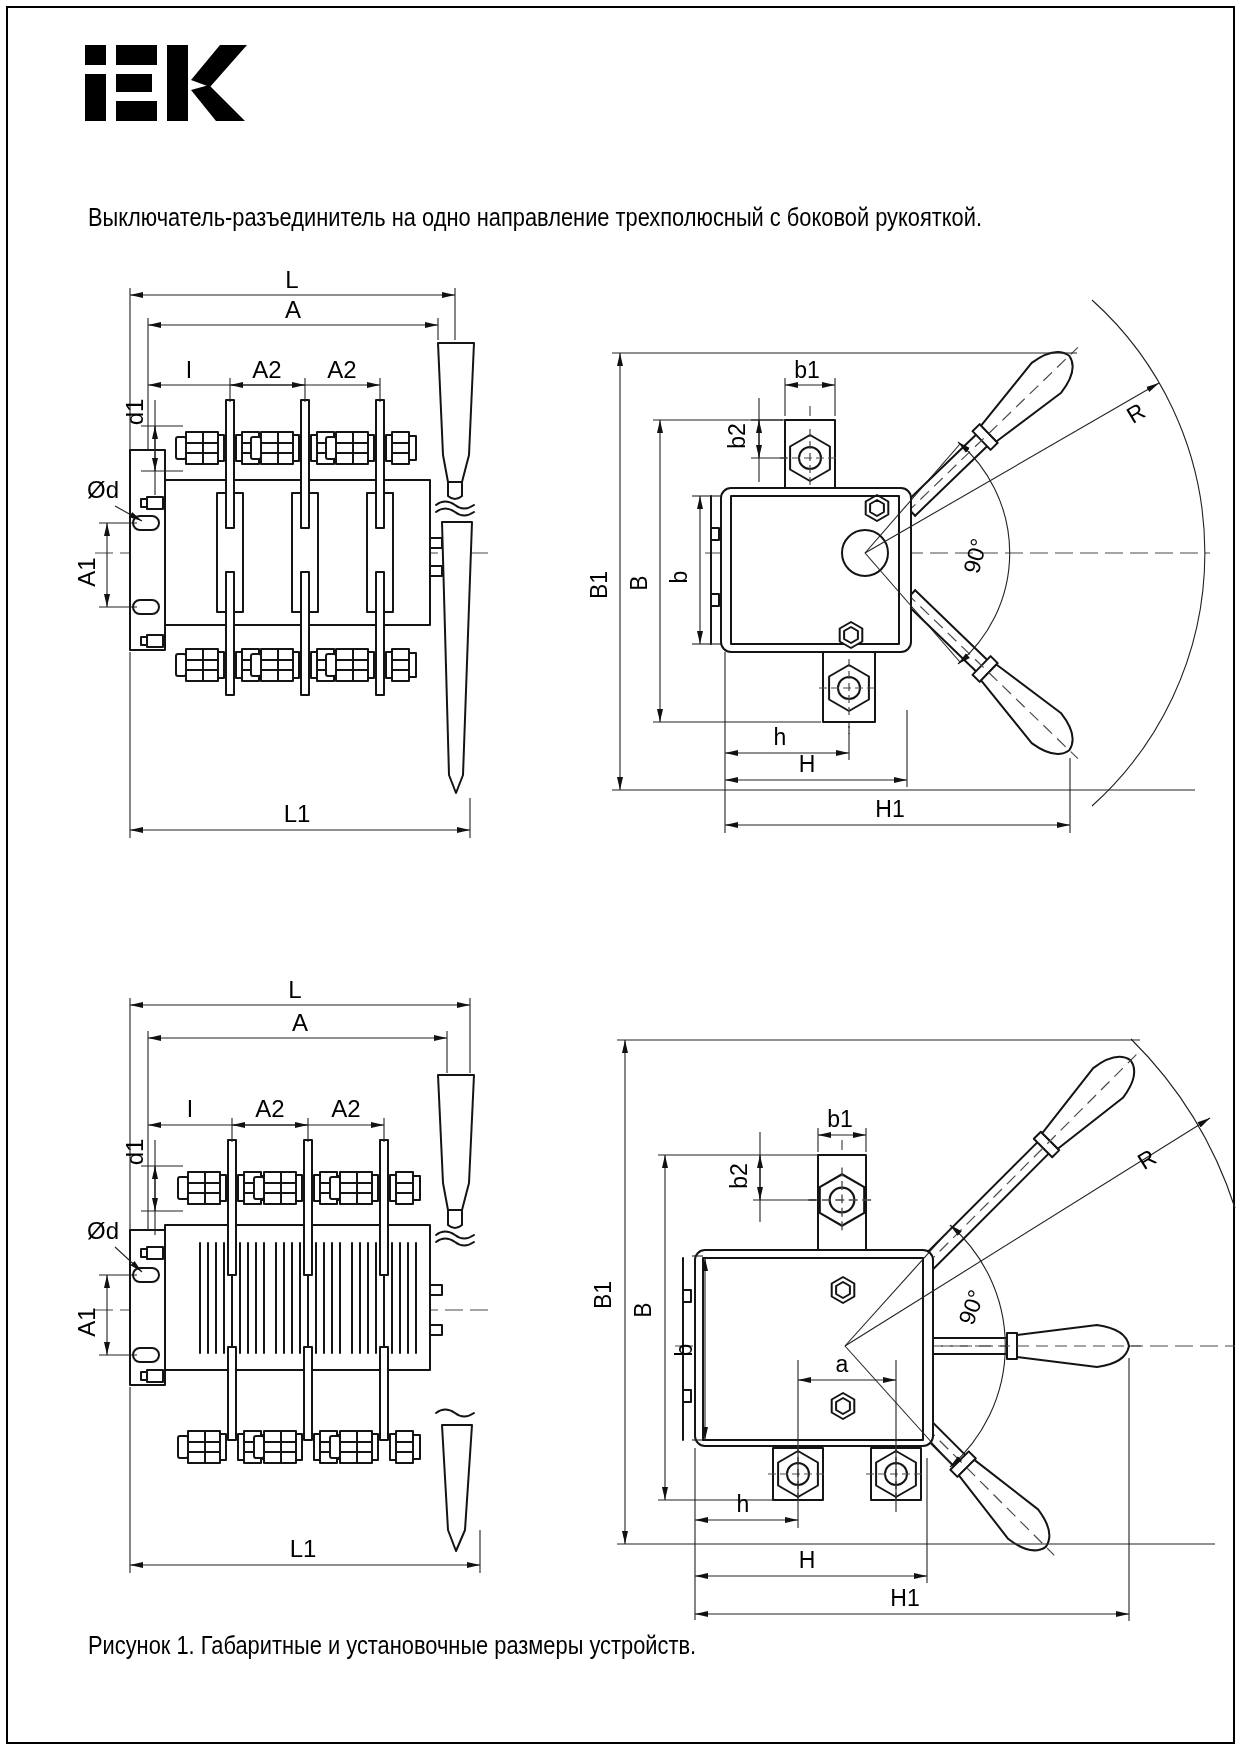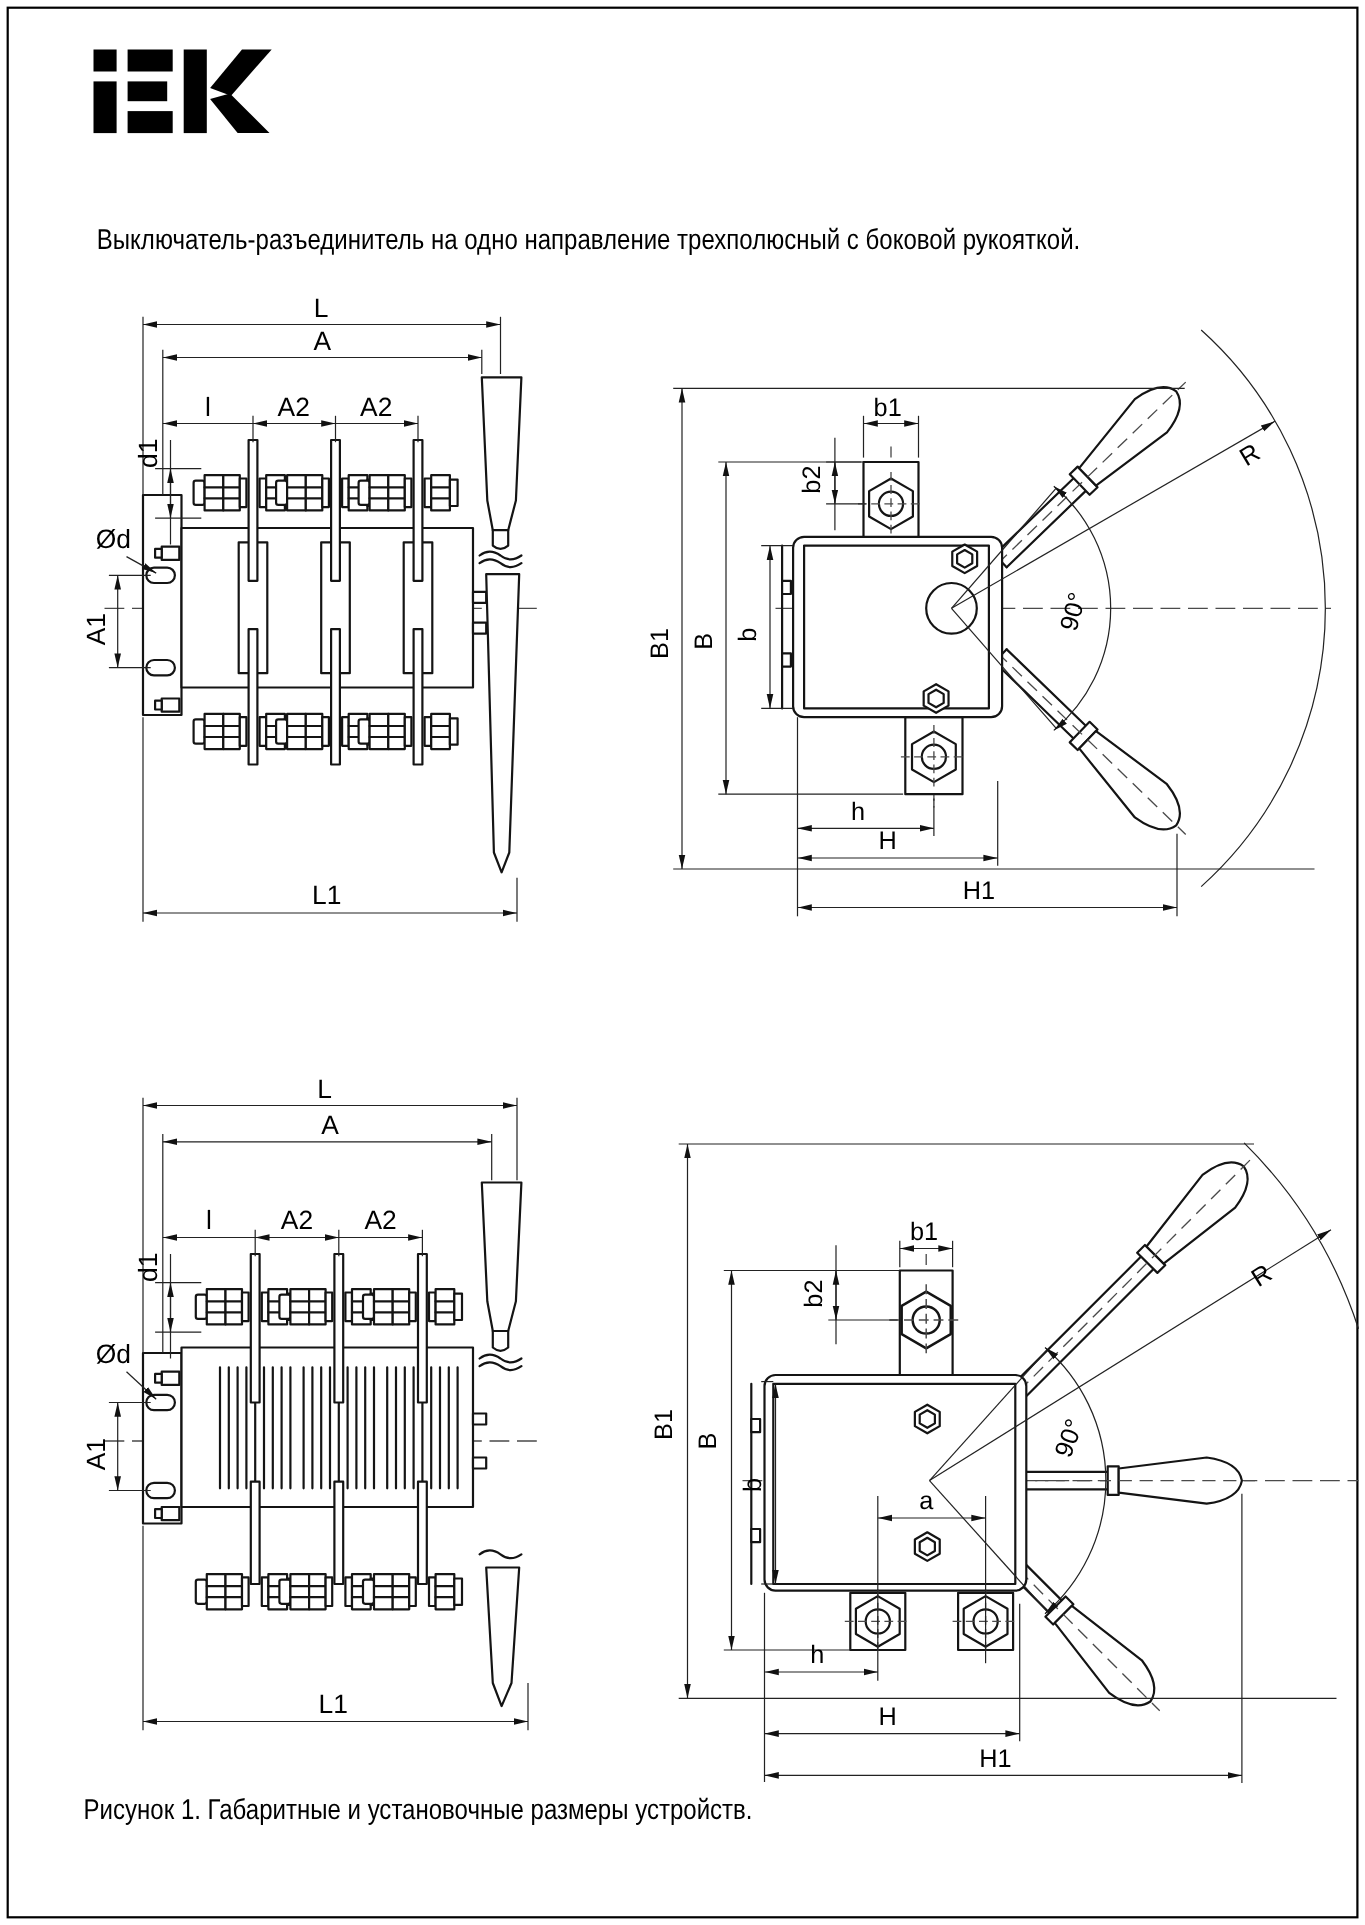--- a/index.html
+++ b/index.html
@@ -395,16 +395,16 @@
       <text class="dimtxt2" x="192" y="216" text-anchor="middle" transform="rotate(-90 192 216)">b2</text>
       <text class="dimtxt2" x="287" y="412" text-anchor="middle">a</text>
       <text class="dimtxt2" x="188" y="552" text-anchor="middle">h</text>
       <text class="dimtxt2" x="252" y="608" text-anchor="middle">H</text>
       <text class="dimtxt2" x="350" y="646" text-anchor="middle">H1</text>
       <text class="dimtxt2" x="596" y="206" text-anchor="middle" transform="rotate(-32 596 206)">R</text>
       <text class="dimtxt2" x="424" y="350" text-anchor="middle" transform="rotate(-70 424 350)">90°</text>
     </g>
   </svg>
 
-  <div class="caption" style="left:76px;top:1630px">
+  <div class="caption" style="left:88px;top:1630px">
     <span class="tx">Рисунок 1. Габаритные и установочные размеры устройств.</span>
   </div>
 </div>
 
 </body></html>

